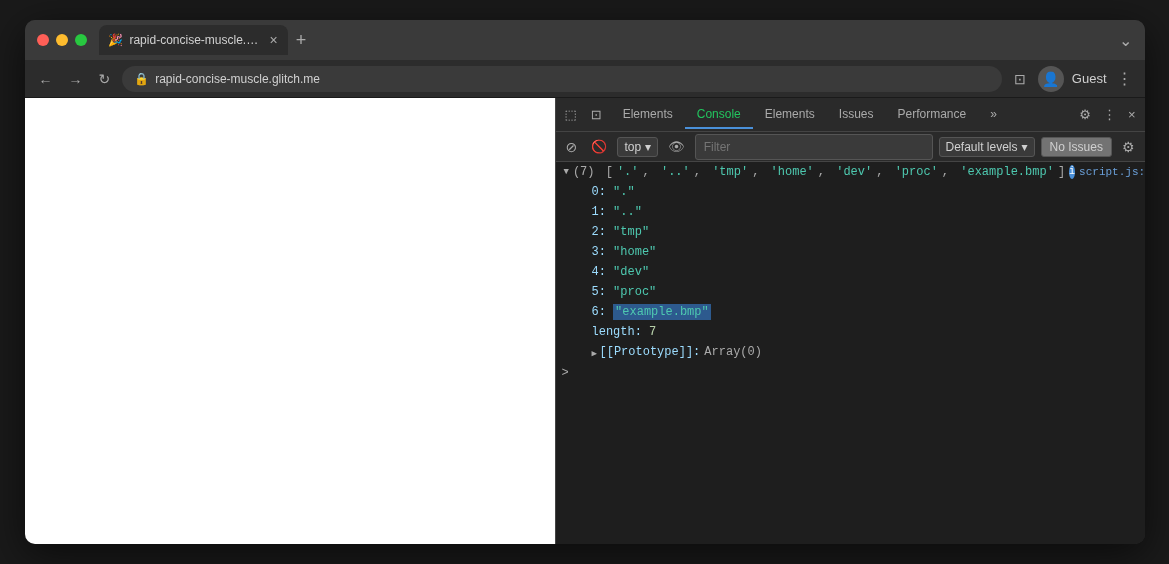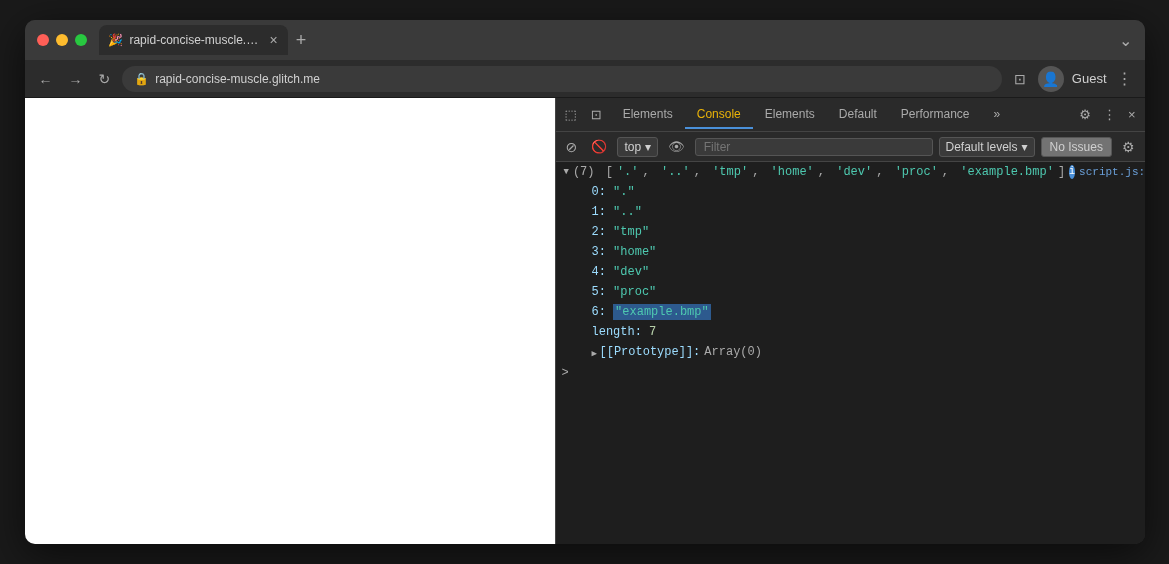--- a/index.html
+++ b/index.html
@@ -230,21 +230,21 @@
 
     .dt-tab {
       padding: 6px 12px;
       font-size: 12px;
       color: #aaa;
       cursor: pointer;
       border-bottom: 2px solid transparent;
     }
 
     .dt-tab.active {
-      color: #eab308;
+      color: #22c55e;
       border-bottom: 2px solid #4a90d9;
     }
 
     .dt-toolbar-right {
       display: flex;
       align-items: center;
       gap: 2px;
       margin-left: auto;
     }
 
@@ -300,21 +300,21 @@
     }
 
     .filter-input {
       flex: 1;
       background: #3a3a3a;
       border: 1px solid #555;
       border-radius: 3px;
       padding: 2px 8px;
       color: #14b8a6;
       font-size: 12px;
-      height: 18px;
+      height: 26px;
     }
 
     .levels-selector {
       display: flex;
       background: #3a3a3a;
       border: 1px solid #555;
       border-radius: 3px;
       padding: 2px 6px;
       cursor: pointer;
       color: #d0d0d0;
@@ -509,21 +509,21 @@
           <div class="dt-tab">
             <span>Elements</span>
           </div>
           <div class="dt-tab active">
             <span>Console</span>
           </div>
           <div class="dt-tab">
             <span>Elements</span>
           </div>
           <div class="dt-tab">
-            <span>Default</span>
+            <span>Issues</span>
           </div>
           <div class="dt-tab">
             <span>Performance</span>
           </div>
           <div class="dt-tab">
             <span>»</span>
           </div>
         </div>
         <div class="dt-toolbar-right">
           <button class="dt-icon-btn">⚙</button>

